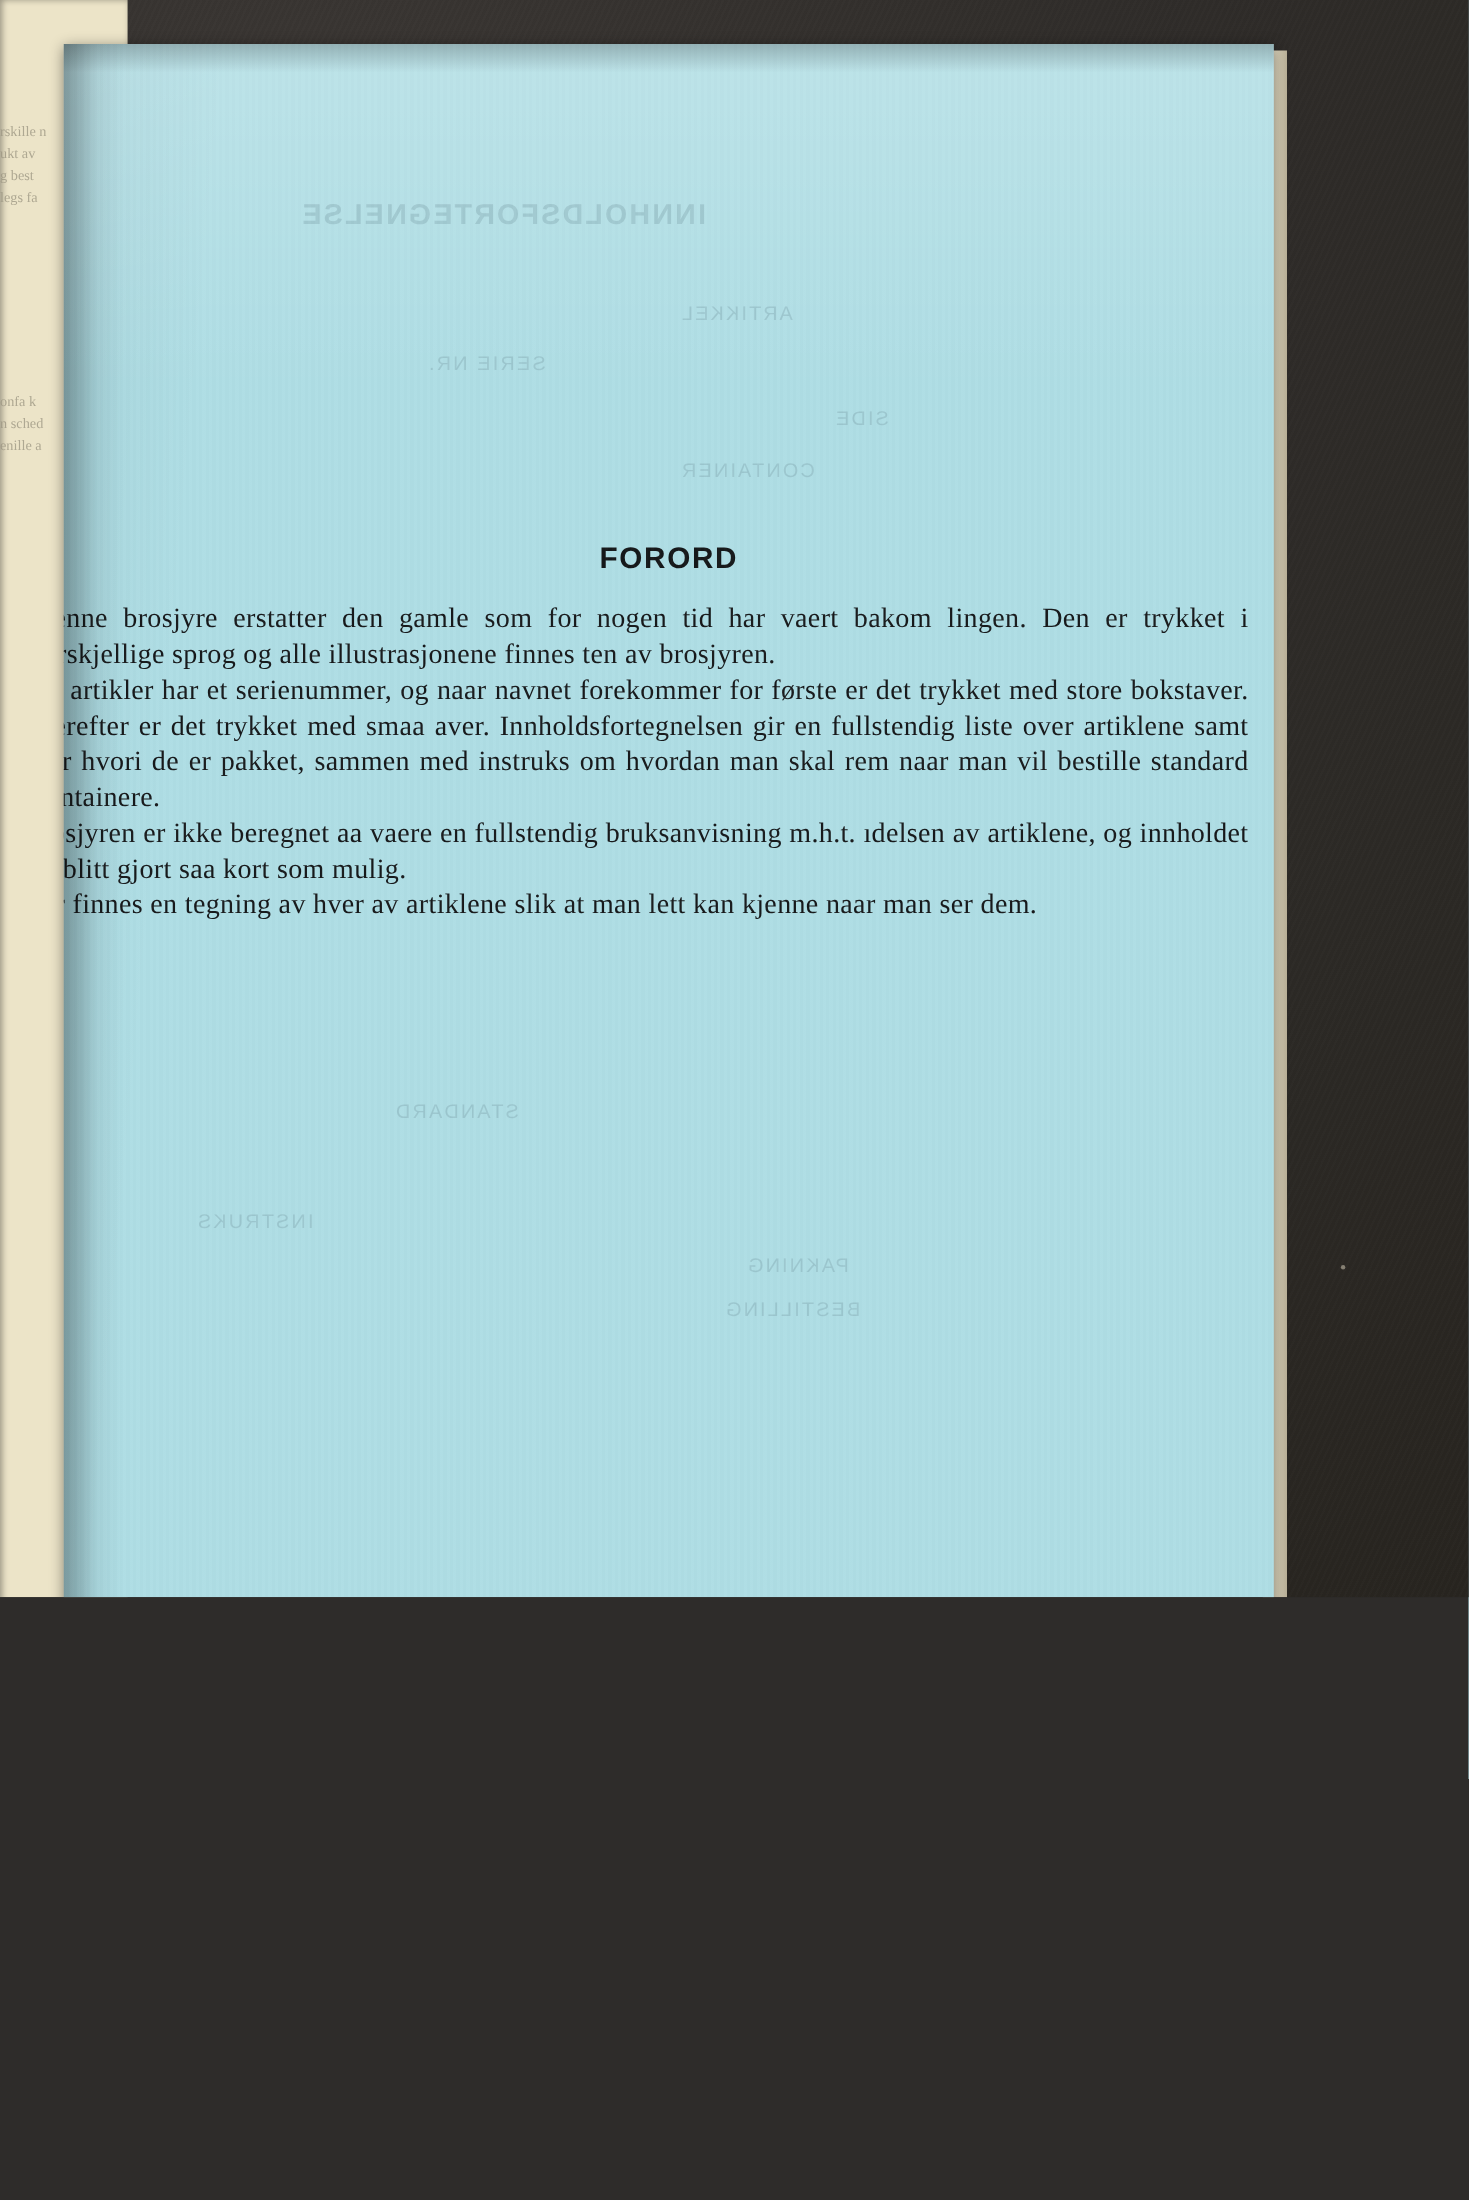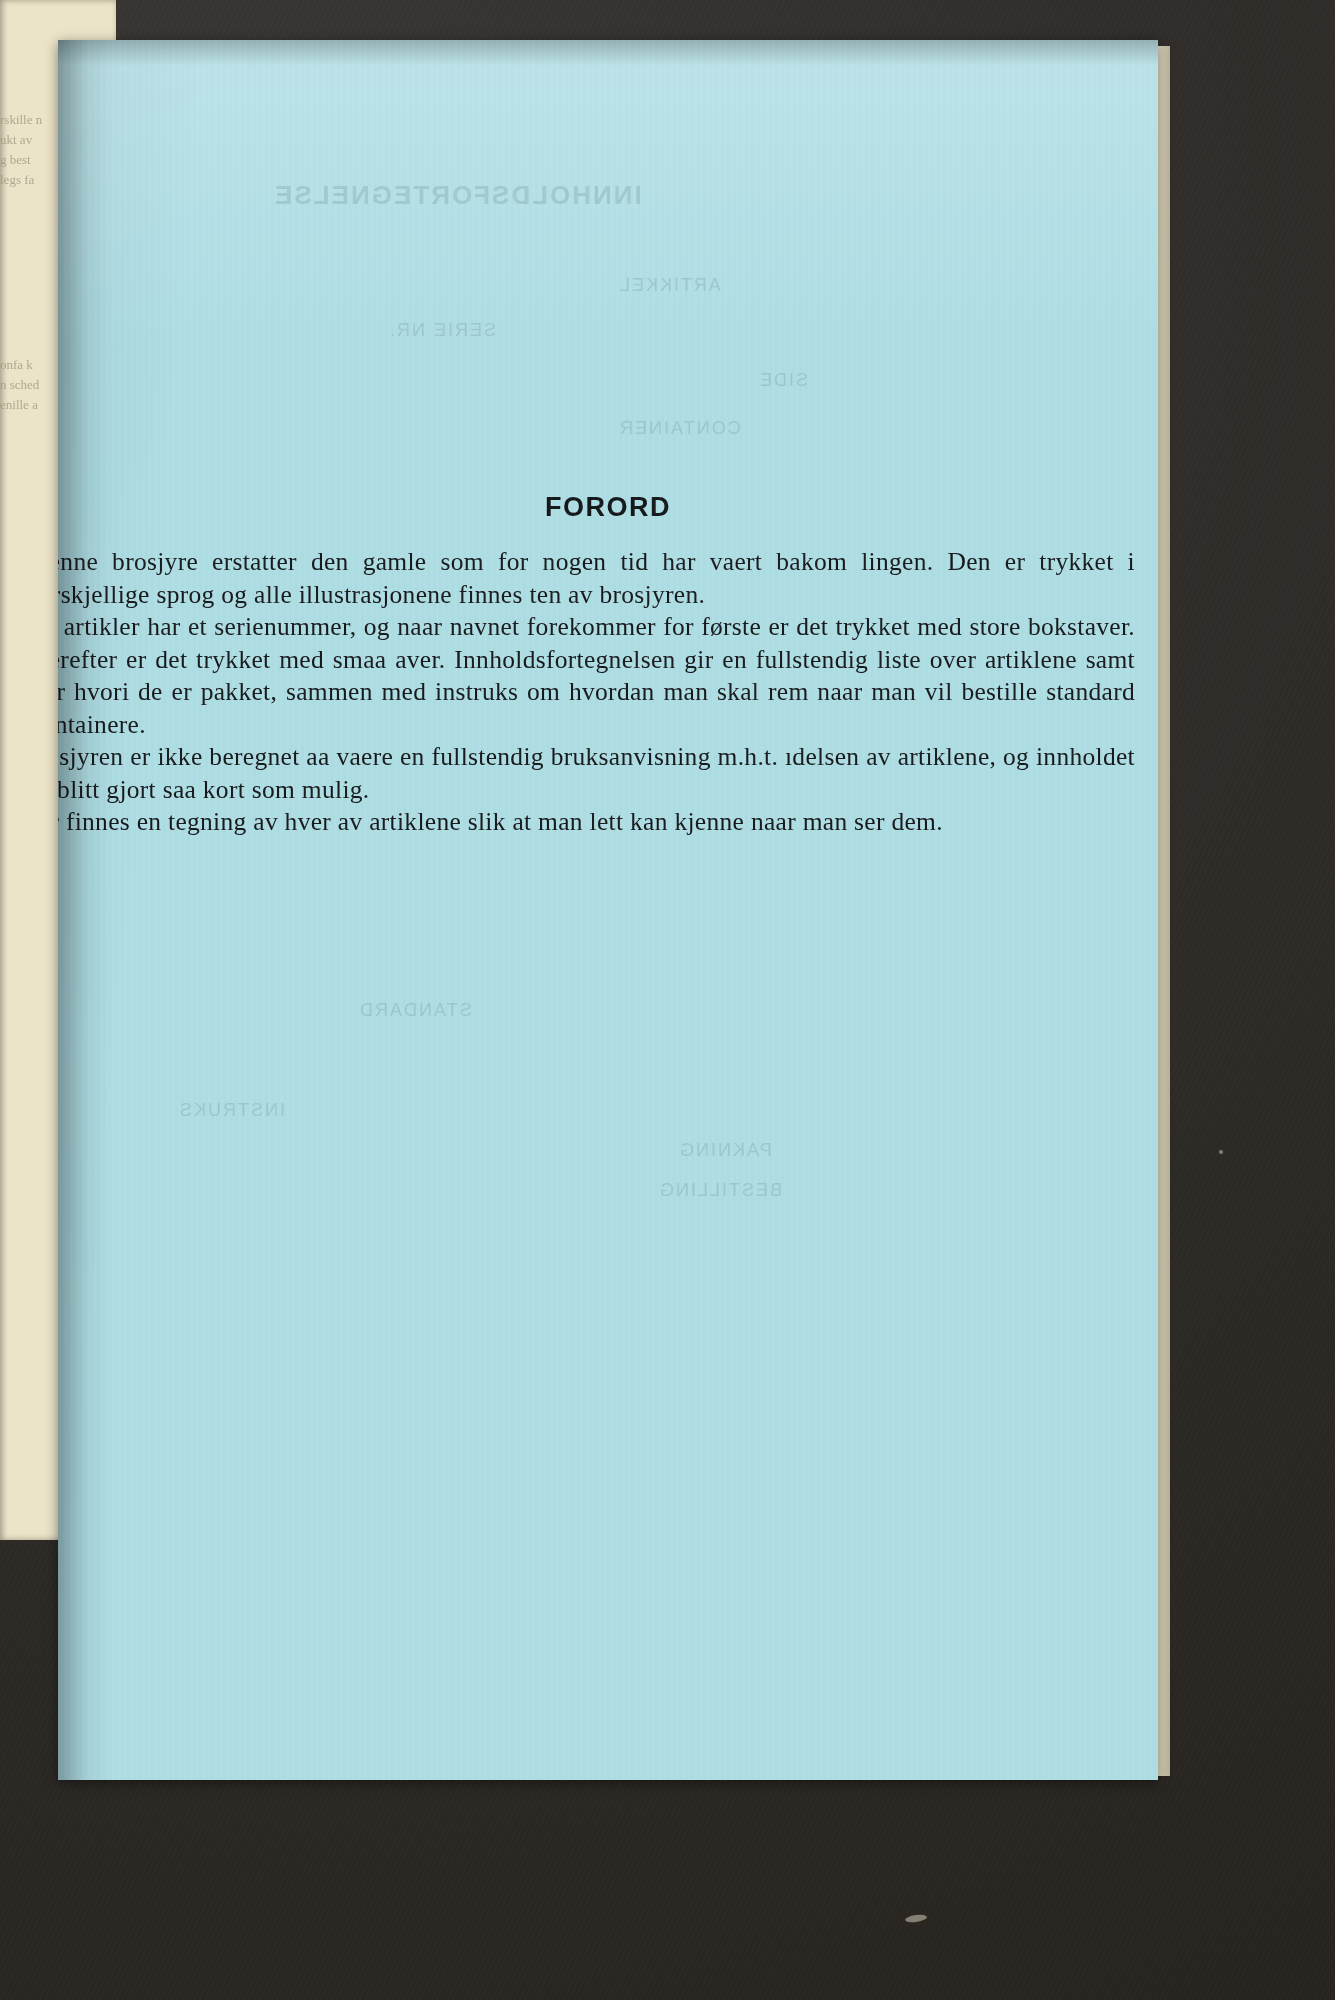--- a/index.html
+++ b/index.html
@@ -3,21 +3,21 @@
 <meta charset="utf-8">
 <style>
   html, body {
     margin: 0;
     padding: 0;
     background: #2e2c2a;
   }
   #page {
     position: relative;
     width: 1335px;
-    height: 2000px;
+    height: 1452px;
     overflow: hidden;
     background: #332f2c;
     font-family: "Liberation Serif", serif;
   }
 
   
   .backdrop {
     position: absolute;
     inset: 0;
     background:

